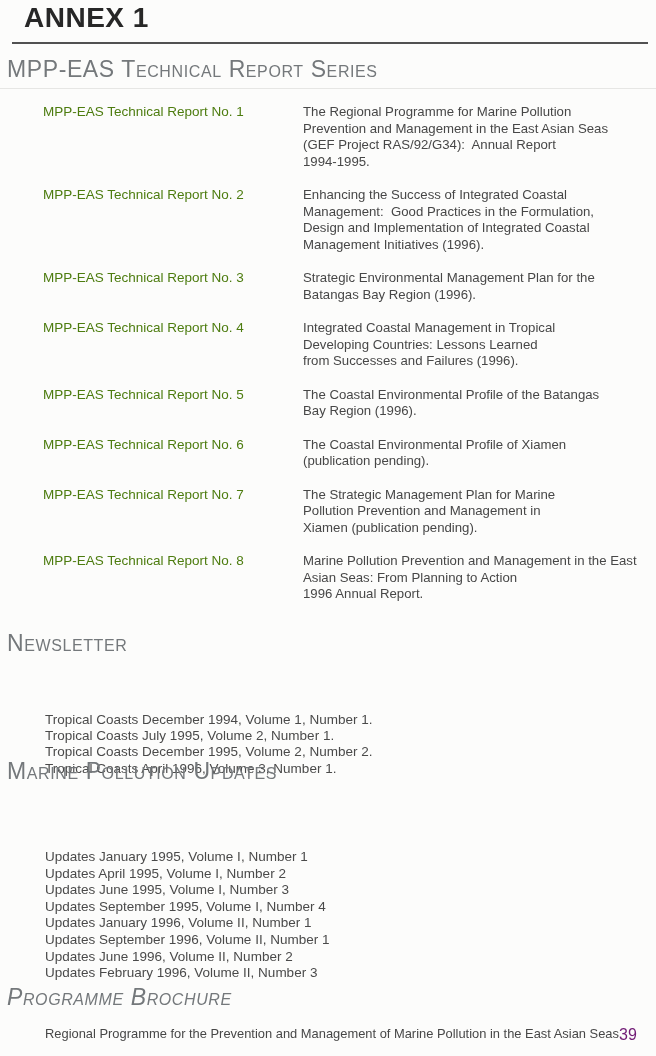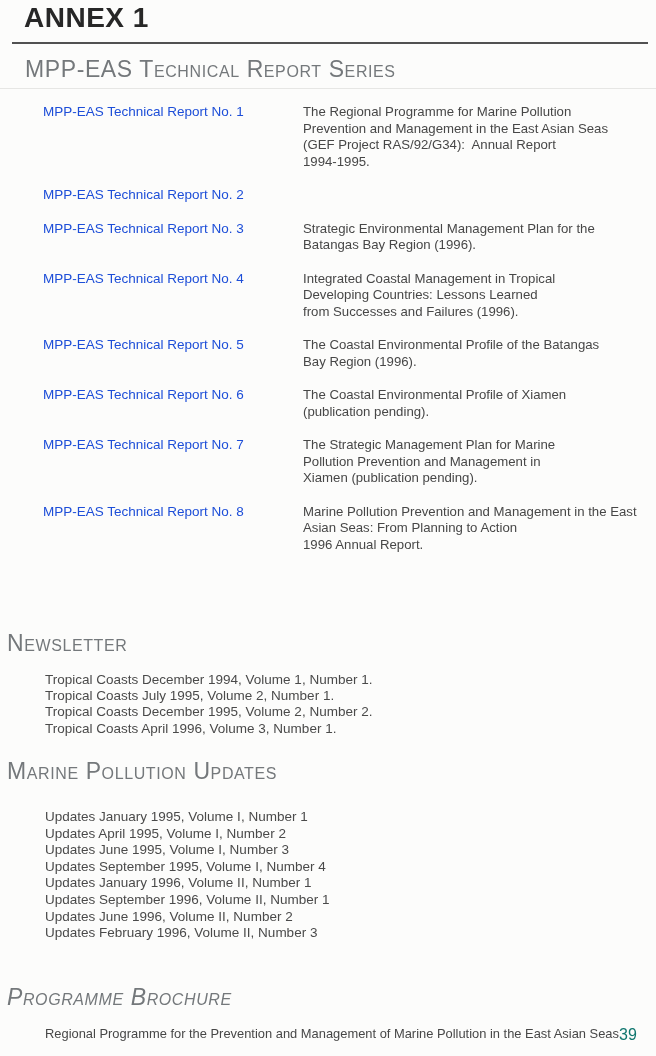--- a/index.html
+++ b/index.html
@@ -48,72 +48,73 @@
   .section-heading {
     position: absolute;
     left: 7px;
     margin: 0;
     font-weight: 400;
     font-variant: small-caps;
     font-size: 23px;
     letter-spacing: 0.6px;
     color: #74787b;
   }
-  #heading-reports   { top: 56px; margin-left: 18px; }
+  #heading-reports   { top: 56px; }
   #heading-newsletter{ top: 630px; }
   #heading-updates   { top: 758px; }
   #heading-brochure  { top: 984px; font-style: italic; }
 
   .report-list {
     position: absolute;
     top: 104px;
     left: 43px;
     width: 613px;
   }
   .report-row {
     display: flex;
     margin-bottom: 17px;
   }
   .report-label {
     flex: 0 0 260px;
     width: 260px;
     font-size: 13.5px;
     line-height: 16.5px;
-    color: #1d4ed8;
+    color: #4d7c0f;
   }
   .report-desc {
     width: 353px;
     white-space: pre-wrap;
     font-size: 13.2px;
     line-height: 16.5px;
     color: #474747;
   }
   .item-list {
     position: absolute;
     left: 45px;
     font-size: 13.5px;
     color: #4a4a4a;
+    margin-top: 40px;
   }
   #newsletter-list { top: 672px; line-height: 16.2px; }
   #updates-list    { top: 809px; line-height: 16.6px; }
   .brochure-line {
     position: absolute;
     top: 1010px;
     left: 45px;
     font-size: 12.9px;
     color: #474747;
     white-space: nowrap;
     margin-top: 16px;
   }
   .page-number {
     position: absolute;
     top: 1026px;
     left: 619px;
     font-size: 16px;
-    color: #0f766e;
+    color: #701a75;
   }
 </style>
 </head>
 <body>
 
 <div class="page">
 
   <h1 class="annex-title">ANNEX 1</h1>
   <div class="title-rule"></div>
 
@@ -123,20 +124,24 @@
   <div class="report-list">
     <div class="report-row">
       <div class="report-label">MPP-EAS Technical Report No. 1</div>
       <div class="report-desc">The Regional Programme for Marine Pollution
 Prevention and Management in the East Asian Seas
 (GEF Project RAS/92/G34):  Annual Report
 1994-1995.</div>
     </div>
     <div class="report-row">
       <div class="report-label">MPP-EAS Technical Report No. 2</div>
+      <div class="report-desc">Enhancing the Success of Integrated Coastal
+Management:  Good Practices in the Formulation,
+Design and Implementation of Integrated Coastal
+Management Initiatives (1996).</div>
     </div>
     <div class="report-row">
       <div class="report-label">MPP-EAS Technical Report No. 3</div>
       <div class="report-desc">Strategic Environmental Management Plan for the
 Batangas Bay Region (1996).</div>
     </div>
     <div class="report-row">
       <div class="report-label">MPP-EAS Technical Report No. 4</div>
       <div class="report-desc">Integrated Coastal Management in Tropical
 Developing Countries: Lessons Learned

